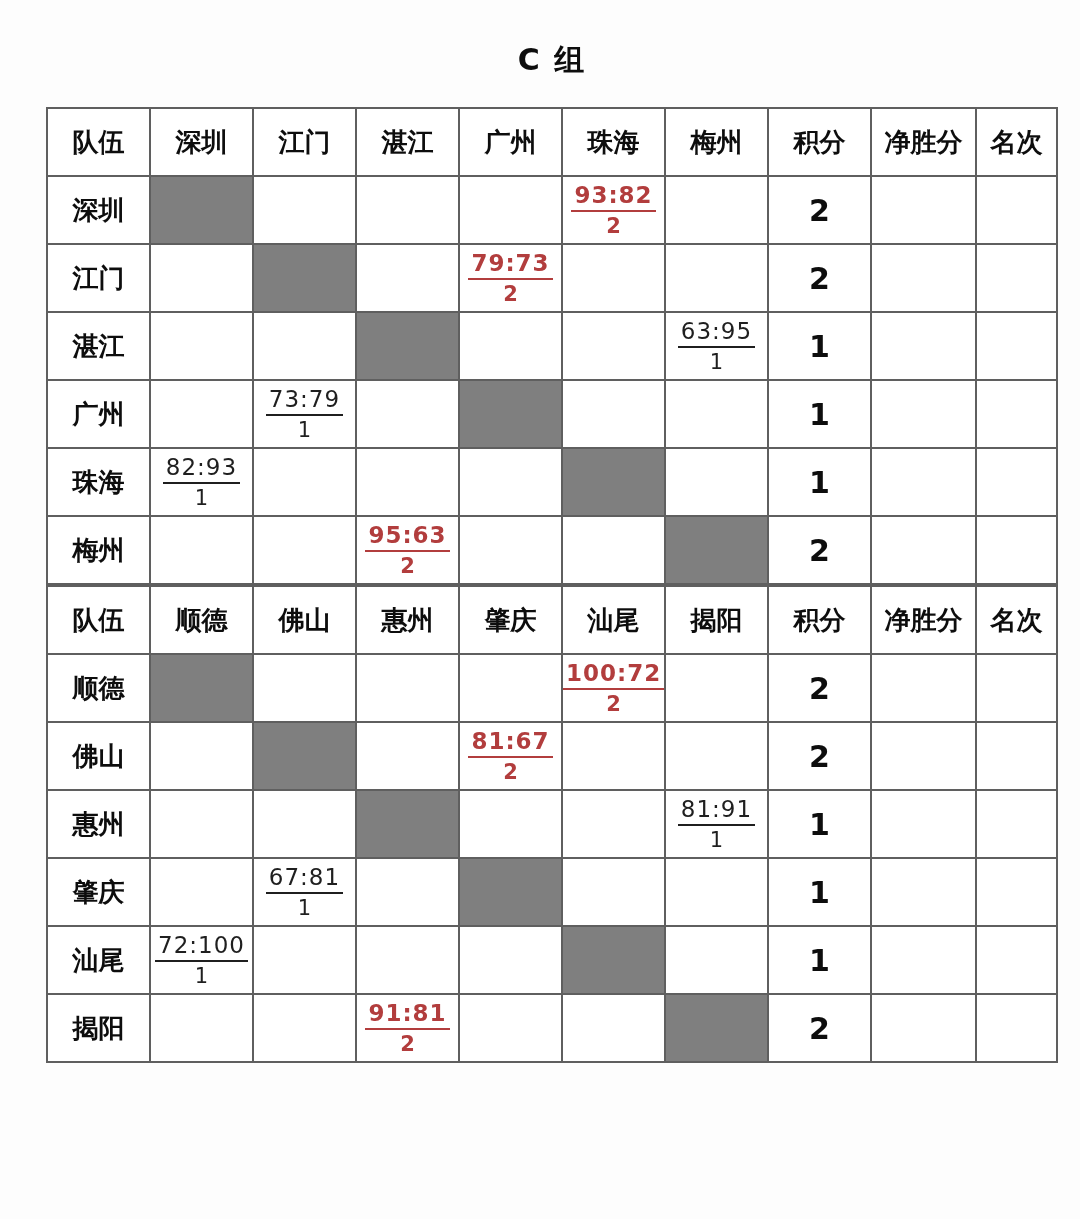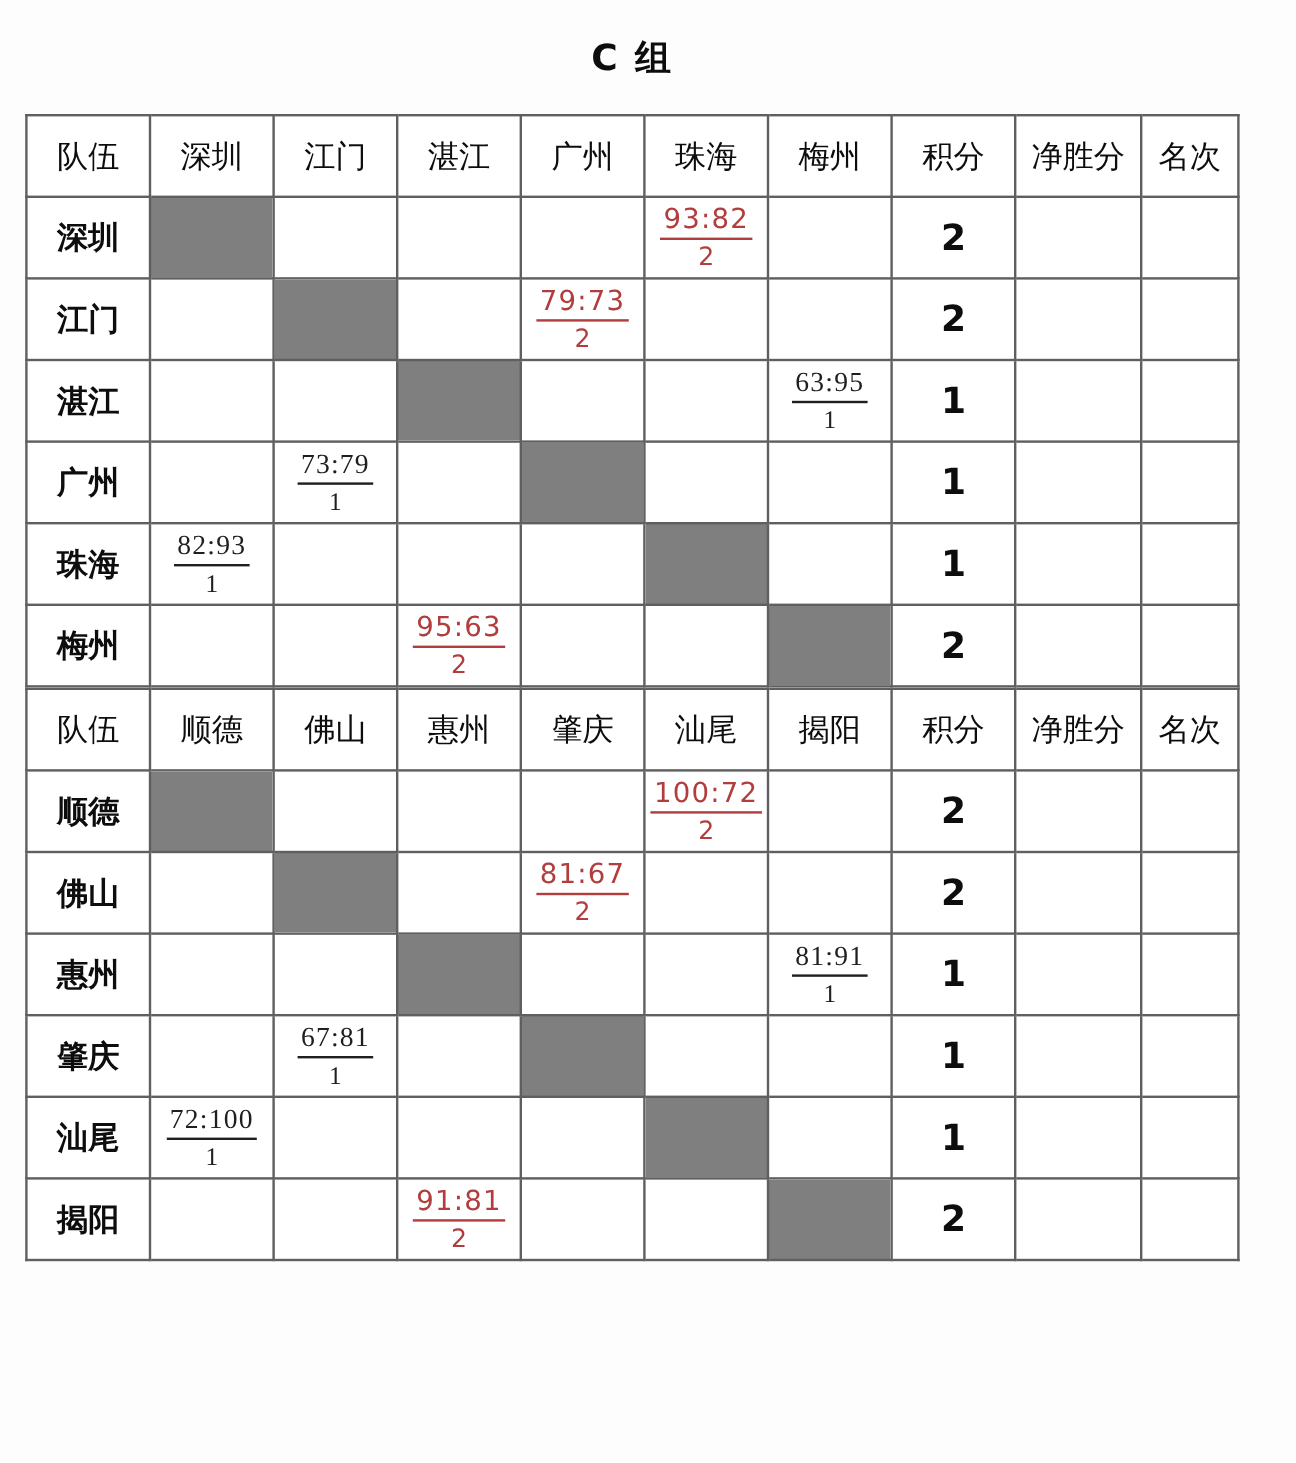--- a/index.html
+++ b/index.html
@@ -9,21 +9,21 @@
     --border:#5f5f5f;
   }
   html,body{margin:0;padding:0;}
   body{
     width:1080px;height:1219px;
     background:#fdfdfd;
     font-family:"DejaVu Sans","Liberation Sans",sans-serif;
     color:#111;
     overflow:hidden;
   }
-  .page{padding:28px 0 0 21px;}
+  .page{padding:28px 0 0 46px;margin-top:12px;}
   .group-title{
     width:1012px;
     margin:0;
     text-align:center;
     font-size:30px;
     font-weight:700;
     letter-spacing:2px;
     color:#0d0d0d;
   }
   .group-title.first{margin-bottom:26px;}
@@ -37,33 +37,33 @@
   .score-table th,.score-table td{
     border:2px solid var(--border);
     height:66px;
     padding:0;
     text-align:center;
     vertical-align:middle;
     overflow:hidden;
   }
   .score-table thead th{
     font-size:26px;
-    font-weight:400;
+    font-weight:700;
     color:#0d0d0d;
     background:#ffffff;
   }
   .score-table tbody th{
     font-size:26px;
     font-weight:700;
     color:#0d0d0d;
     background:#ffffff;
   }
   td.diag{background:var(--diag);}
-  td.match.win{color:var(--win);}
-  td.match.loss{color:var(--loss);font-family:Liberation Serif, serif;}
+  td.match.win{color:var(--win);font-weight:bold;}
+  td.match.loss{color:var(--loss);}
   td.match .score{
     display:inline-block;
     font-size:23px;
     letter-spacing:1px;
     border-bottom:2px solid currentColor;
     padding:0 3px 2px;
     line-height:1.05;
   }
   td.match .pts{
     display:block;

